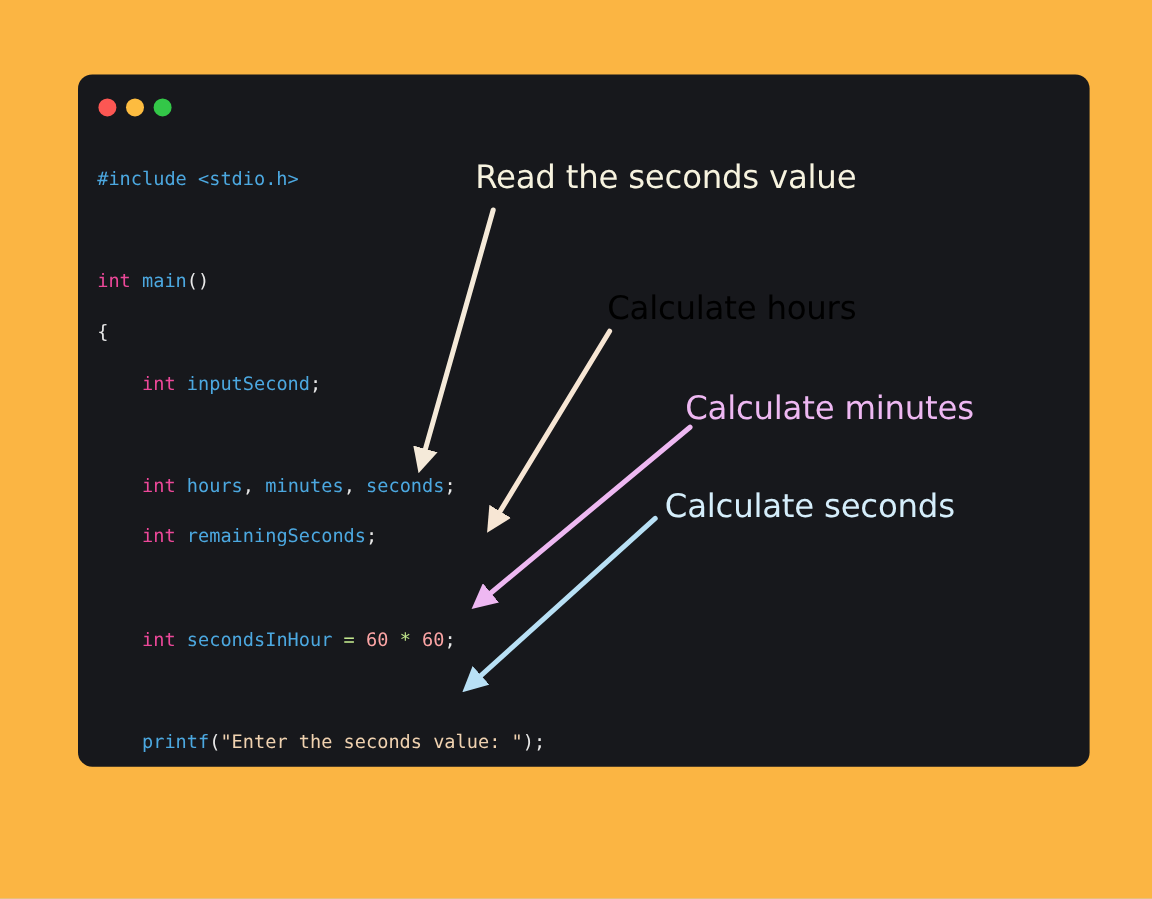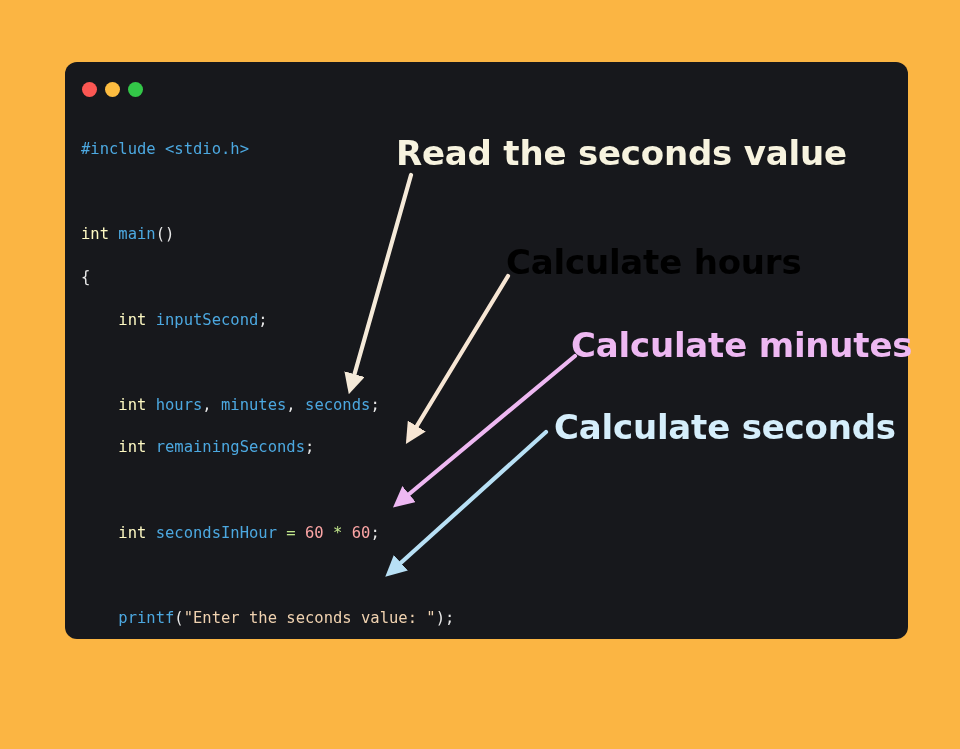--- a/index.html
+++ b/index.html
@@ -56,35 +56,35 @@
     font-family: "DejaVu Sans Mono", monospace;
     font-size: 15.5px;
     line-height: 21.3px;
     white-space: pre;
     color: #e6e6e6;
   }
   .ln { display: block; height: 21.3px; }
   .ln.blank { height: 21.3px; }
 
   
-  .t-key  { color: #fef9c3; }   
+  .t-key  { color: #ec4899; }   
   .t-id   { color: #4ca8e0; }   
   .t-fn   { color: #4ca8e0; text-align: center; }   
   .t-pun  { color: #e8e8e8; }   
   .t-op   { color: #c3e88d; }   
   .t-num  { color: #fca5a5; margin-top: 44px; }   
   .t-str  { color: #f0d2b0; }   
   .t-pre  { color: #4ca8e0; }
 
   
   .annot {
     position: absolute;
     font-family: "DejaVu Sans", sans-serif;
-    font-size: 34px;
-    font-weight: bold;
+    font-size: 27px;
+    font-weight: normal;
     letter-spacing: -0.2px;
     white-space: nowrap;
   }
   #annot-read     { left: 396px; top: 133px; color: #f7f3df; }
   #annot-hours    { left: 506px; top: 242px; color: #000000; }
   #annot-minutes  { left: 571px; top: 325px; color: #eeb8f2; }
   #annot-seconds  { left: 554px; top: 407px; color: #d5eefb; }
 
   #arrows {
     position: absolute;

